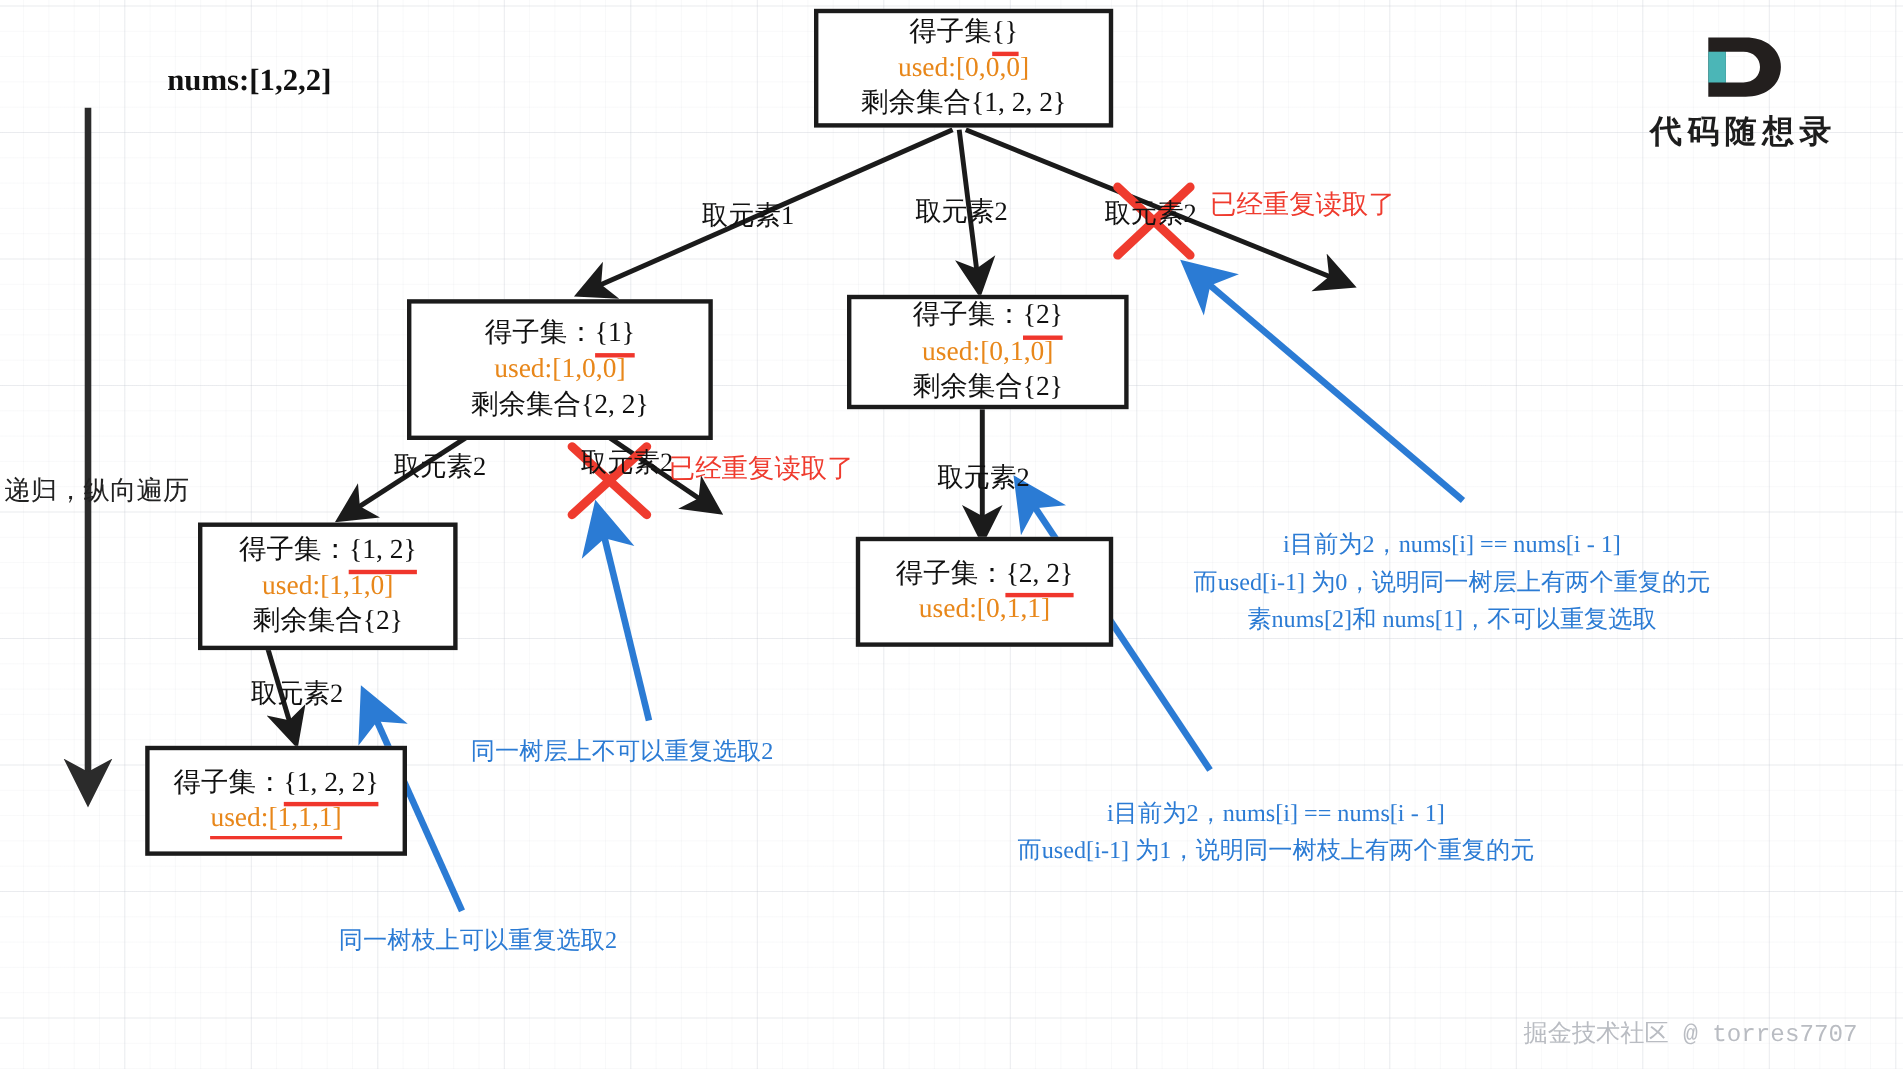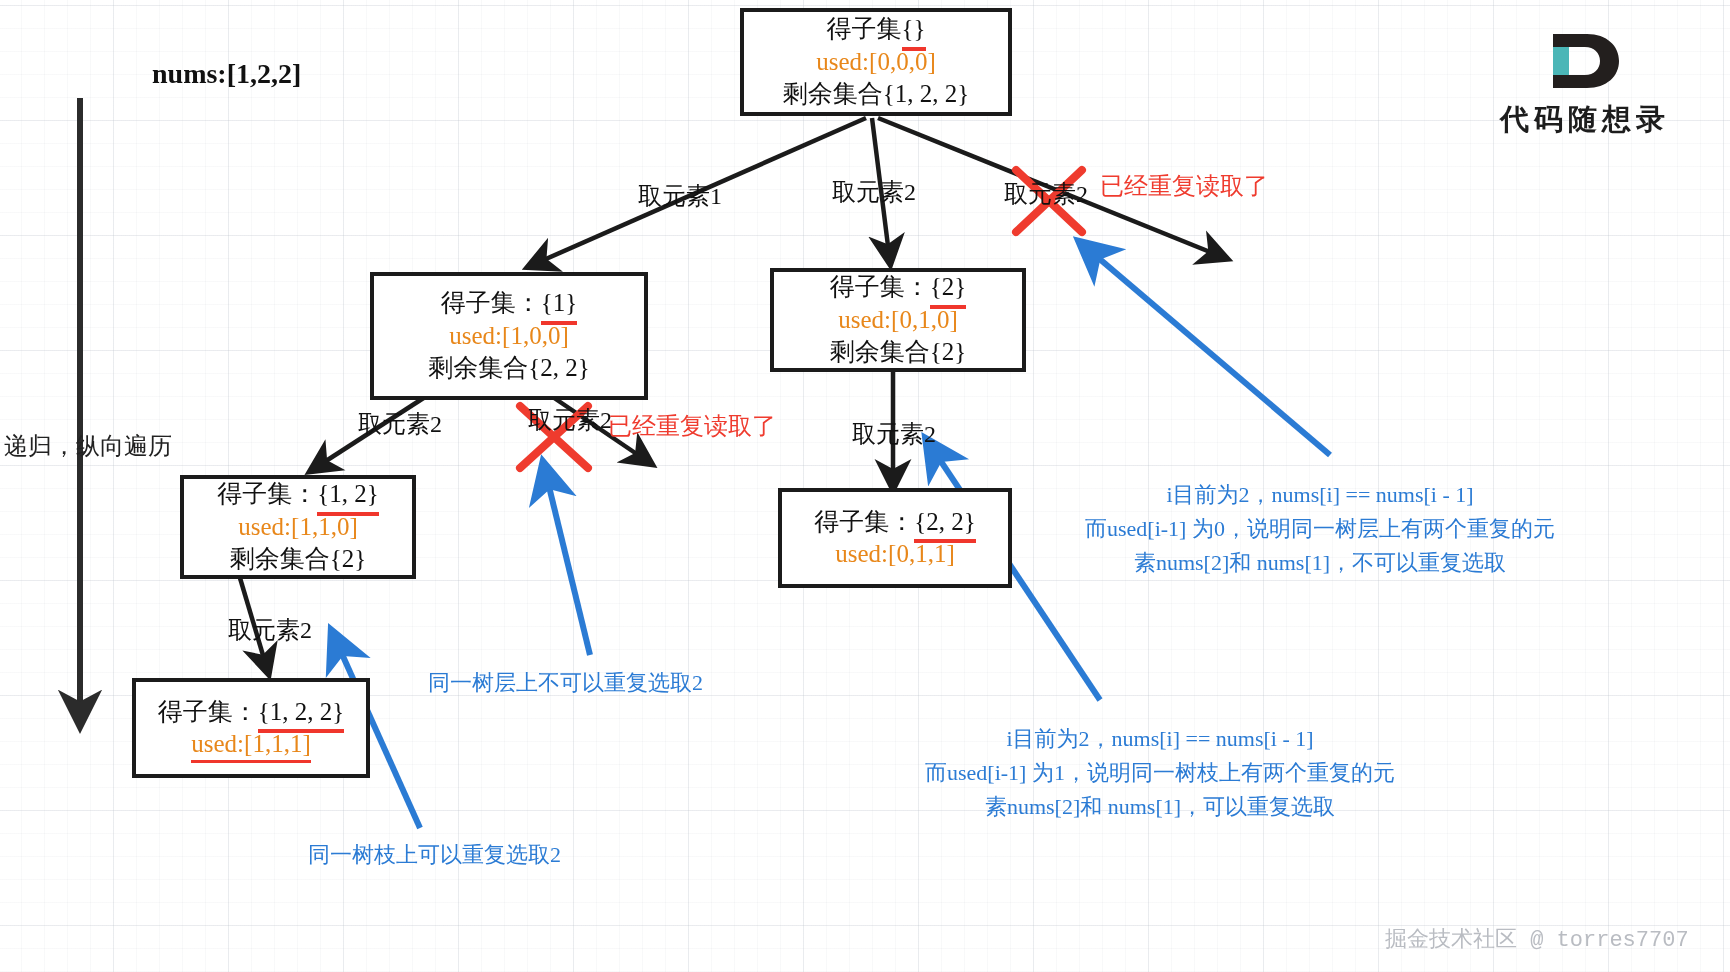--- a/index.html
+++ b/index.html
@@ -221,21 +221,21 @@
   </div>
 
   <div class="node" style="left:770px; top:268px; width:256px; height:104px;">
     <div class="ln">
       <span>得子集：</span><span class="ul-red">{2}</span>
     </div>
     <div class="ln used">used:[0,1,0]</div>
     <div class="ln">剩余集合{2}</div>
   </div>
 
-  <div class="node" style="left:180px; top:475px; width:236px; height:104px;">
+  <div class="node" style="left:180px; top:475px; width:236px; height:116px;">
     <div class="ln">
       <span>得子集：</span><span class="ul-red">{1, 2}</span>
     </div>
     <div class="ln used">used:[1,1,0]</div>
     <div class="ln">剩余集合{2}</div>
   </div>
 
   <div class="node" style="left:778px; top:488px; width:234px; height:100px;">
     <div class="ln">
       <span>得子集：</span><span class="ul-red">{2, 2}</span>
@@ -270,21 +270,20 @@
 
   <div class="blue-note" style="left:1040px; top:478px; width:560px;">
     <span class="bl">i目前为2，nums[i] == nums[i - 1]</span>
     <span class="bl">而used[i-1] 为0，说明同一树层上有两个重复的元</span>
     <span class="bl">素nums[2]和 nums[1]，不可以重复选取</span>
   </div>
 
   <div class="blue-note" style="left:880px; top:722px; width:560px;">
     <span class="bl">i目前为2，nums[i] == nums[i - 1]</span>
     <span class="bl">而used[i-1] 为1，说明同一树枝上有两个重复的元</span>
-    <span class="bl">素nums[2]和 nums[1]，可以重复选取</span>
   </div>
 
   <div class="logo-wrap" style="left:1500px; top:30px;">
     <div class="logo-d">
       <svg width="76" height="62" viewBox="0 0 76 62">
         <path d="M6,4 H40 C60,4 72,16 72,31 C72,46 60,58 40,58 H6 Z
                  M22,17 H38 C47,17 53,23 53,31 C53,39 47,45 38,45 H22 Z" fill="#231f1e" fill-rule="evenodd"></path>
         <rect x="6" y="17" width="16" height="28" fill="#4bb6b7"></rect>
       </svg>
     </div>

